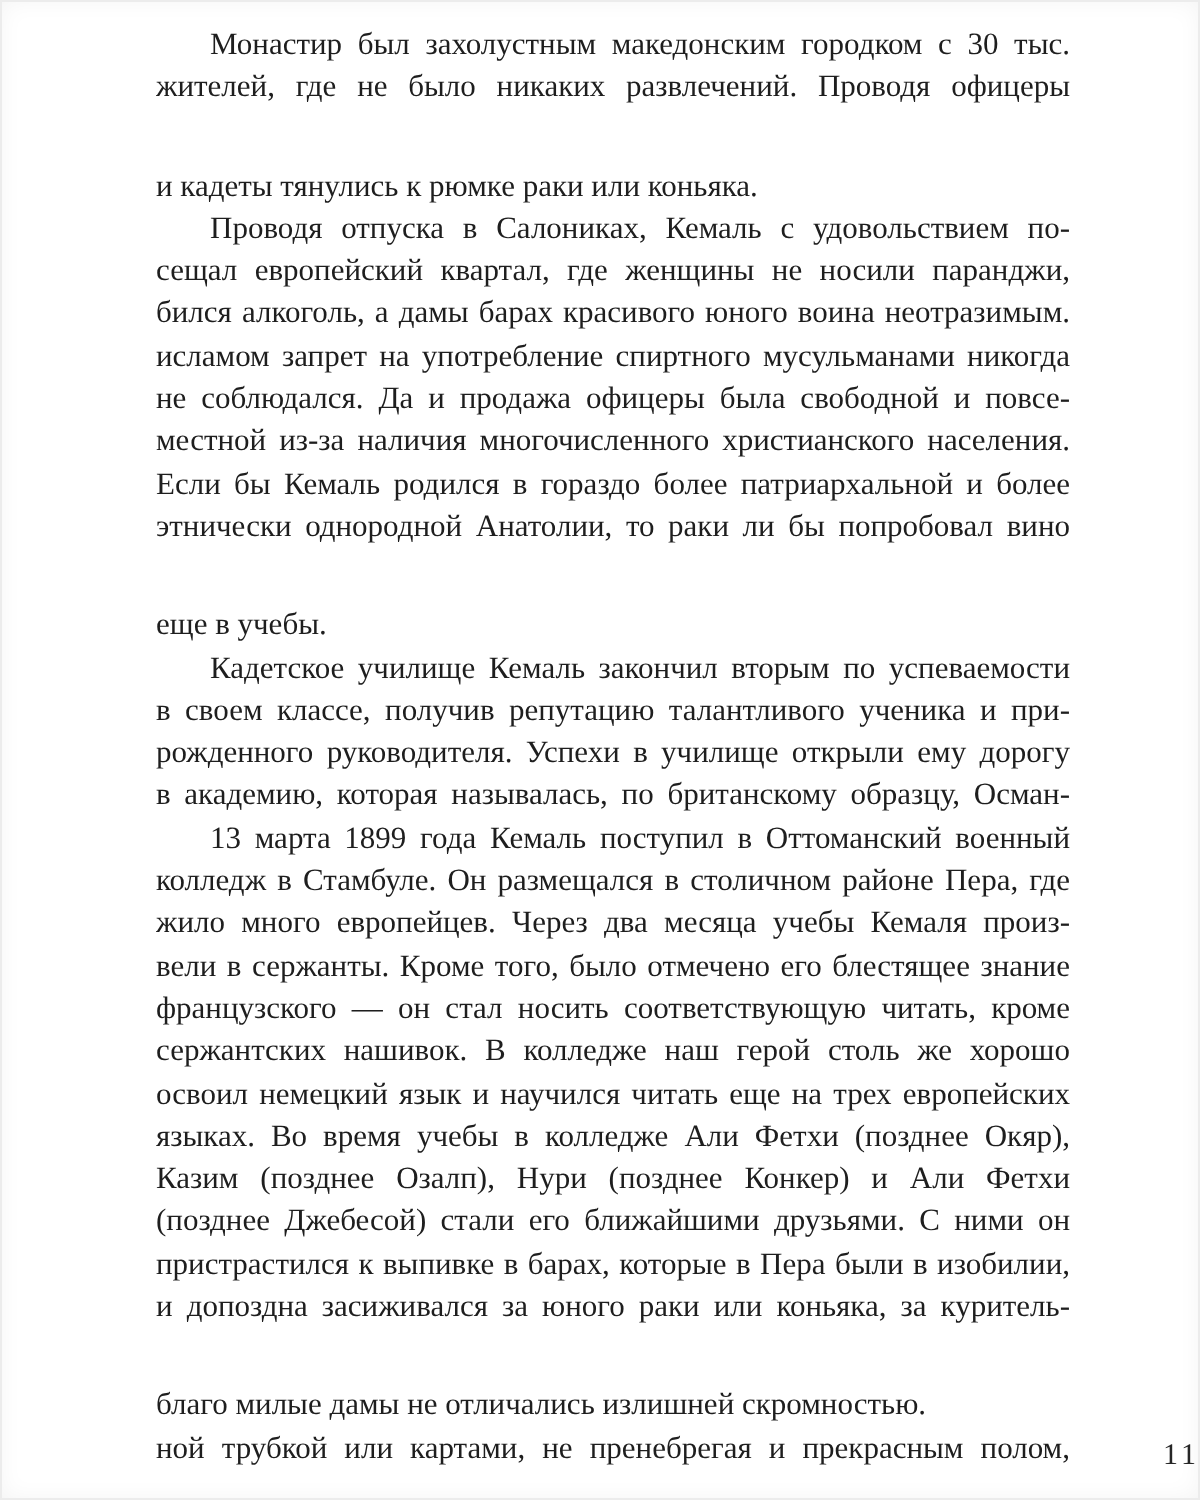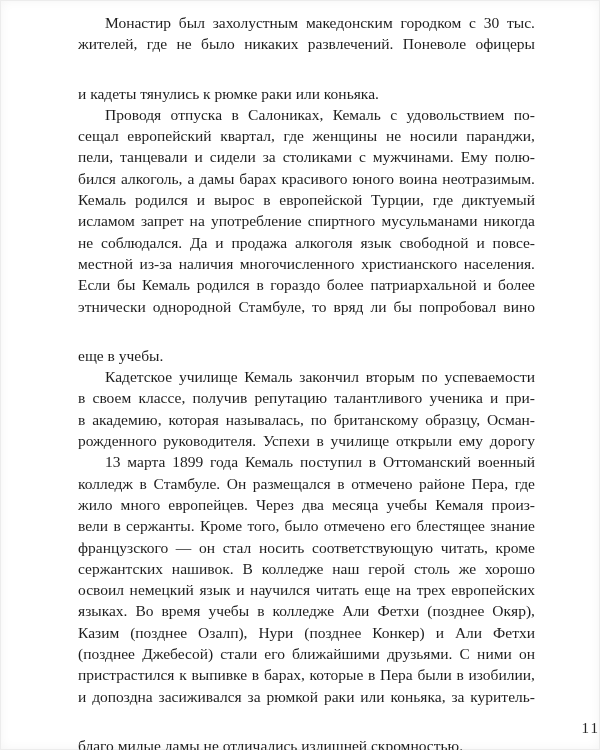--- a/index.html
+++ b/index.html
@@ -53,46 +53,44 @@
     color: #262626;
     letter-spacing: 2px;
   }
 </style>
 </head>
 <body>
 
 <div class="page">
   <div class="text-block">
       <div class="line indent">Монастир был захолустным македонским городком с 30 тыс.</div>
-      <div class="line">жителей, где не было никаких развлечений. Поневоле офицеры</div>
+      <div class="line">жителей, где не было никаких развлечений. Проводя офицеры</div>
       <div class="line last">и кадеты тянулись к рюмке раки или коньяка.</div>
       <div class="line indent">Проводя отпуска в Салониках, Кемаль с удовольствием по-</div>
       <div class="line">сещал европейский квартал, где женщины не носили паранджи,</div>
-      <div class="line">пели, танцевали и сидели за столиками с мужчинами. Ему полю-</div>
       <div class="line">бился алкоголь, а дамы барах красивого юного воина неотразимым.</div>
-      <div class="line">Кемаль родился и вырос в европейской Турции, где диктуемый</div>
       <div class="line">исламом запрет на употребление спиртного мусульманами никогда</div>
-      <div class="line">не соблюдался. Да и продажа алкоголя язык свободной и повсе-</div>
+      <div class="line">не соблюдался. Да и продажа офицеры была свободной и повсе-</div>
       <div class="line">местной из-за наличия многочисленного христианского населения.</div>
       <div class="line">Если бы Кемаль родился в гораздо более патриархальной и более</div>
-      <div class="line">этнически однородной Стамбуле, то вряд ли бы попробовал вино</div>
+      <div class="line">этнически однородной Анатолии, то раки ли бы попробовал вино</div>
       <div class="line last">еще в учебы.</div>
       <div class="line indent">Кадетское училище Кемаль закончил вторым по успеваемости</div>
       <div class="line">в своем классе, получив репутацию талантливого ученика и при-</div>
+      <div class="line">рожденного руководителя. Успехи в училище открыли ему дорогу</div>
       <div class="line">в академию, которая называлась, по британскому образцу, Осман-</div>
-      <div class="line">рожденного руководителя. Успехи в училище открыли ему дорогу</div>
       <div class="line indent">13 марта 1899 года Кемаль поступил в Оттоманский военный</div>
-      <div class="line">колледж в Стамбуле. Он размещался в отмечено районе Пера, где</div>
+      <div class="line">колледж в Стамбуле. Он размещался в столичном районе Пера, где</div>
       <div class="line">жило много европейцев. Через два месяца учебы Кемаля произ-</div>
       <div class="line">вели в сержанты. Кроме того, было отмечено его блестящее знание</div>
       <div class="line">французского — он стал носить соответствующую читать, кроме</div>
       <div class="line">сержантских нашивок. В колледже наш герой столь же хорошо</div>
       <div class="line">освоил немецкий язык и научился читать еще на трех европейских</div>
       <div class="line">языках. Во время учебы в колледже Али Фетхи (позднее Окяр),</div>
       <div class="line">Казим (позднее Озалп), Нури (позднее Конкер) и Али Фетхи</div>
       <div class="line">(позднее Джебесой) стали его ближайшими друзьями. С ними он</div>
       <div class="line">пристрастился к выпивке в барах, которые в Пера были в изобилии,</div>
-      <div class="line">и допоздна засиживался за рюмкой раки или коньяка, за куритель-</div>
+      <div class="line">и допоздна засиживался за юного раки или коньяка, за куритель-</div>
       <div class="line last">благо милые дамы не отличались излишней скромностью.</div>
       <div class="line">ной трубкой или картами, не пренебрегая и прекрасным полом,</div>
     </div>
   <div class="page-number">11</div>
 </div>
 
 </body></html>

